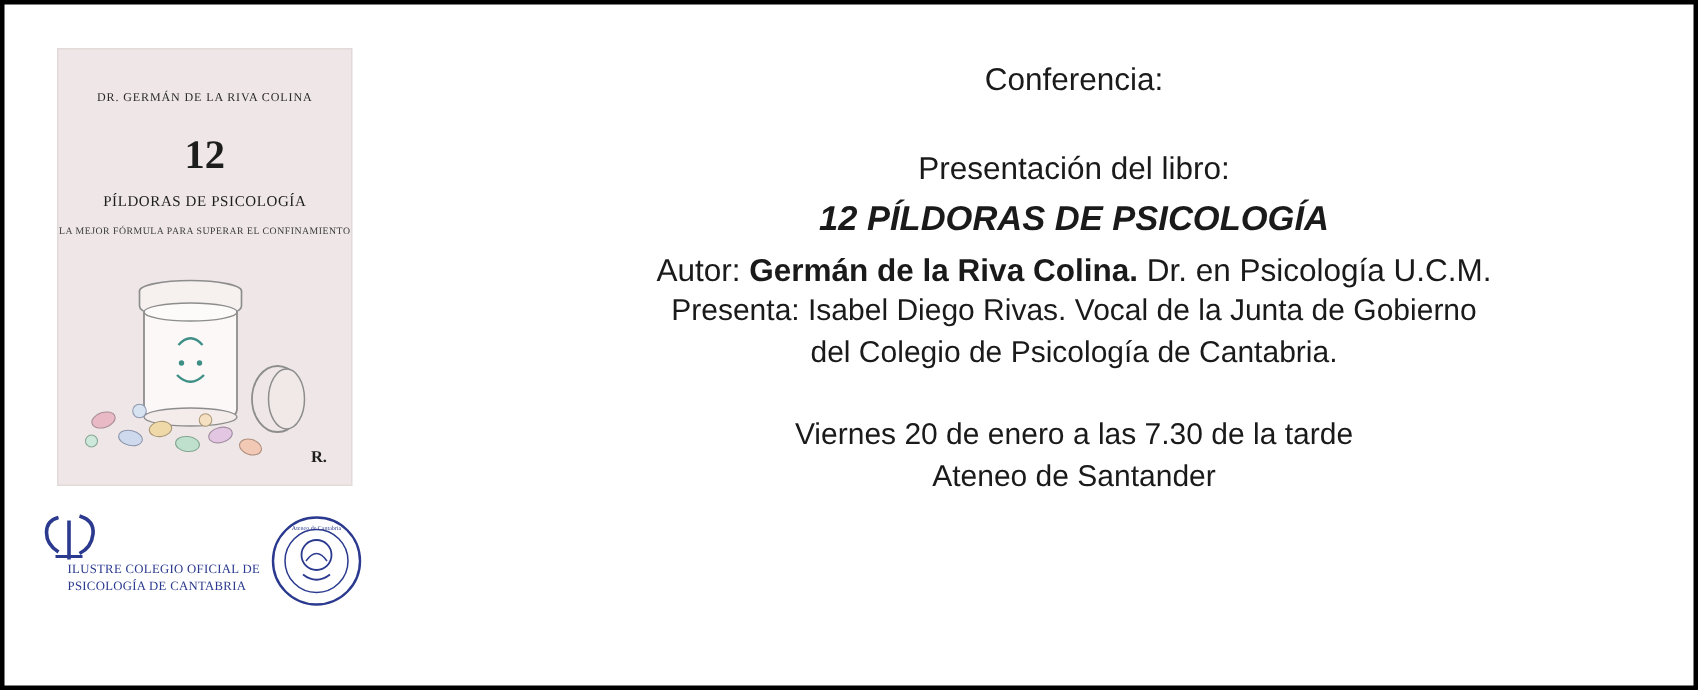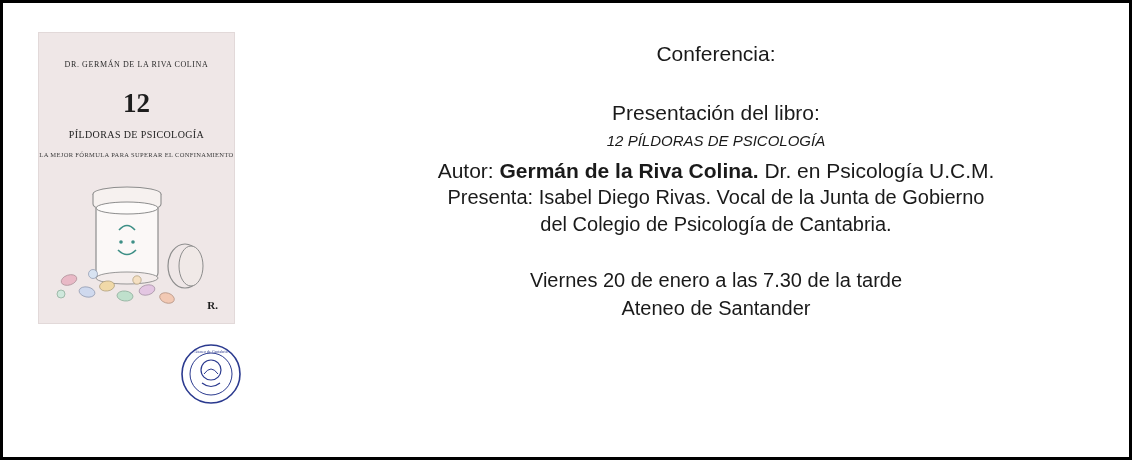--- a/index.html
+++ b/index.html
@@ -150,22 +150,22 @@
   }
   .t-conf-title {
     font-size: 23.5px;
     font-weight: bold;
     color: #c00000;
     margin-top: 5px;
   }
   .b2 { margin-top: 32px; }
   .t-presentacion { font-size: 21px; }
   .t-booktitle {
-    font-size: 15px;
-    font-weight: normal;
+    font-size: 23px;
+    font-weight: bold;
     font-style: italic;
     margin-top: 4px;
   }
   .t-autor {
     font-size: 21px;
     margin-top: 8px;
   }
   .t-autor b { font-weight: bold; }
   .b3 { }
   .t-presenta { font-size: 20px; }
@@ -213,20 +213,32 @@
         <ellipse cx="128" cy="130" rx="7.5" ry="5" fill="#f2c9b4" stroke="#b08f7e" stroke-width="0.7" transform="rotate(18 128 130)"></ellipse>
         <circle cx="54" cy="106" r="4.5" fill="#d8e3f2" stroke="#8d96ad" stroke-width="0.7"></circle>
         <circle cx="98" cy="112" r="4.2" fill="#f5e0c2" stroke="#ab9a77" stroke-width="0.7"></circle>
         <circle cx="22" cy="126" r="4" fill="#cfe8dc" stroke="#86a794" stroke-width="0.7"></circle>
       </svg>
 
       <div class="cover-publisher">R.</div>
     </div>
 
     <div class="logo-row">
+      <div class="logo-coleg">
+        <svg width="160" height="40" viewBox="0 0 160 40">
+          <path d="M14 4 q-8 2 -8 10 q0 8 8 13" fill="none" stroke="#2b3a8f" stroke-width="2.4"></path>
+          <path d="M28 3 q10 3 9 12 q-1 9 -9 13" fill="none" stroke="#2b3a8f" stroke-width="2.4"></path>
+          <path d="M21 6 L21 32" stroke="#2b3a8f" stroke-width="2.4"></path>
+          <path d="M12 30 L30 30" stroke="#2b3a8f" stroke-width="2"></path>
+        </svg>
+        <div class="logo-coleg-text">
+          <div>ILUSTRE COLEGIO OFICIAL DE</div>
+          <div>PSICOLOGÍA DE CANTABRIA</div>
+        </div>
+      </div>
 
       <svg class="logo-seal" viewBox="0 0 62 62">
         <circle cx="31" cy="31" r="29" fill="none" stroke="#2b3a8f" stroke-width="1.6"></circle>
         <circle cx="31" cy="31" r="21" fill="none" stroke="#2b3a8f" stroke-width="1"></circle>
         <circle cx="31" cy="27" r="10" fill="none" stroke="#2b3a8f" stroke-width="1.2"></circle>
         <path d="M24 31 q7 -10 14 0" fill="none" stroke="#2b3a8f" stroke-width="1"></path>
         <path d="M22 40 q9 7 18 0" fill="none" stroke="#2b3a8f" stroke-width="1.2"></path>
         <text x="31" y="10" font-size="4" fill="#2b3a8f" text-anchor="middle" font-family="Liberation Serif, serif">Ateneo de Cantabria</text>
       </svg>
     </div>

